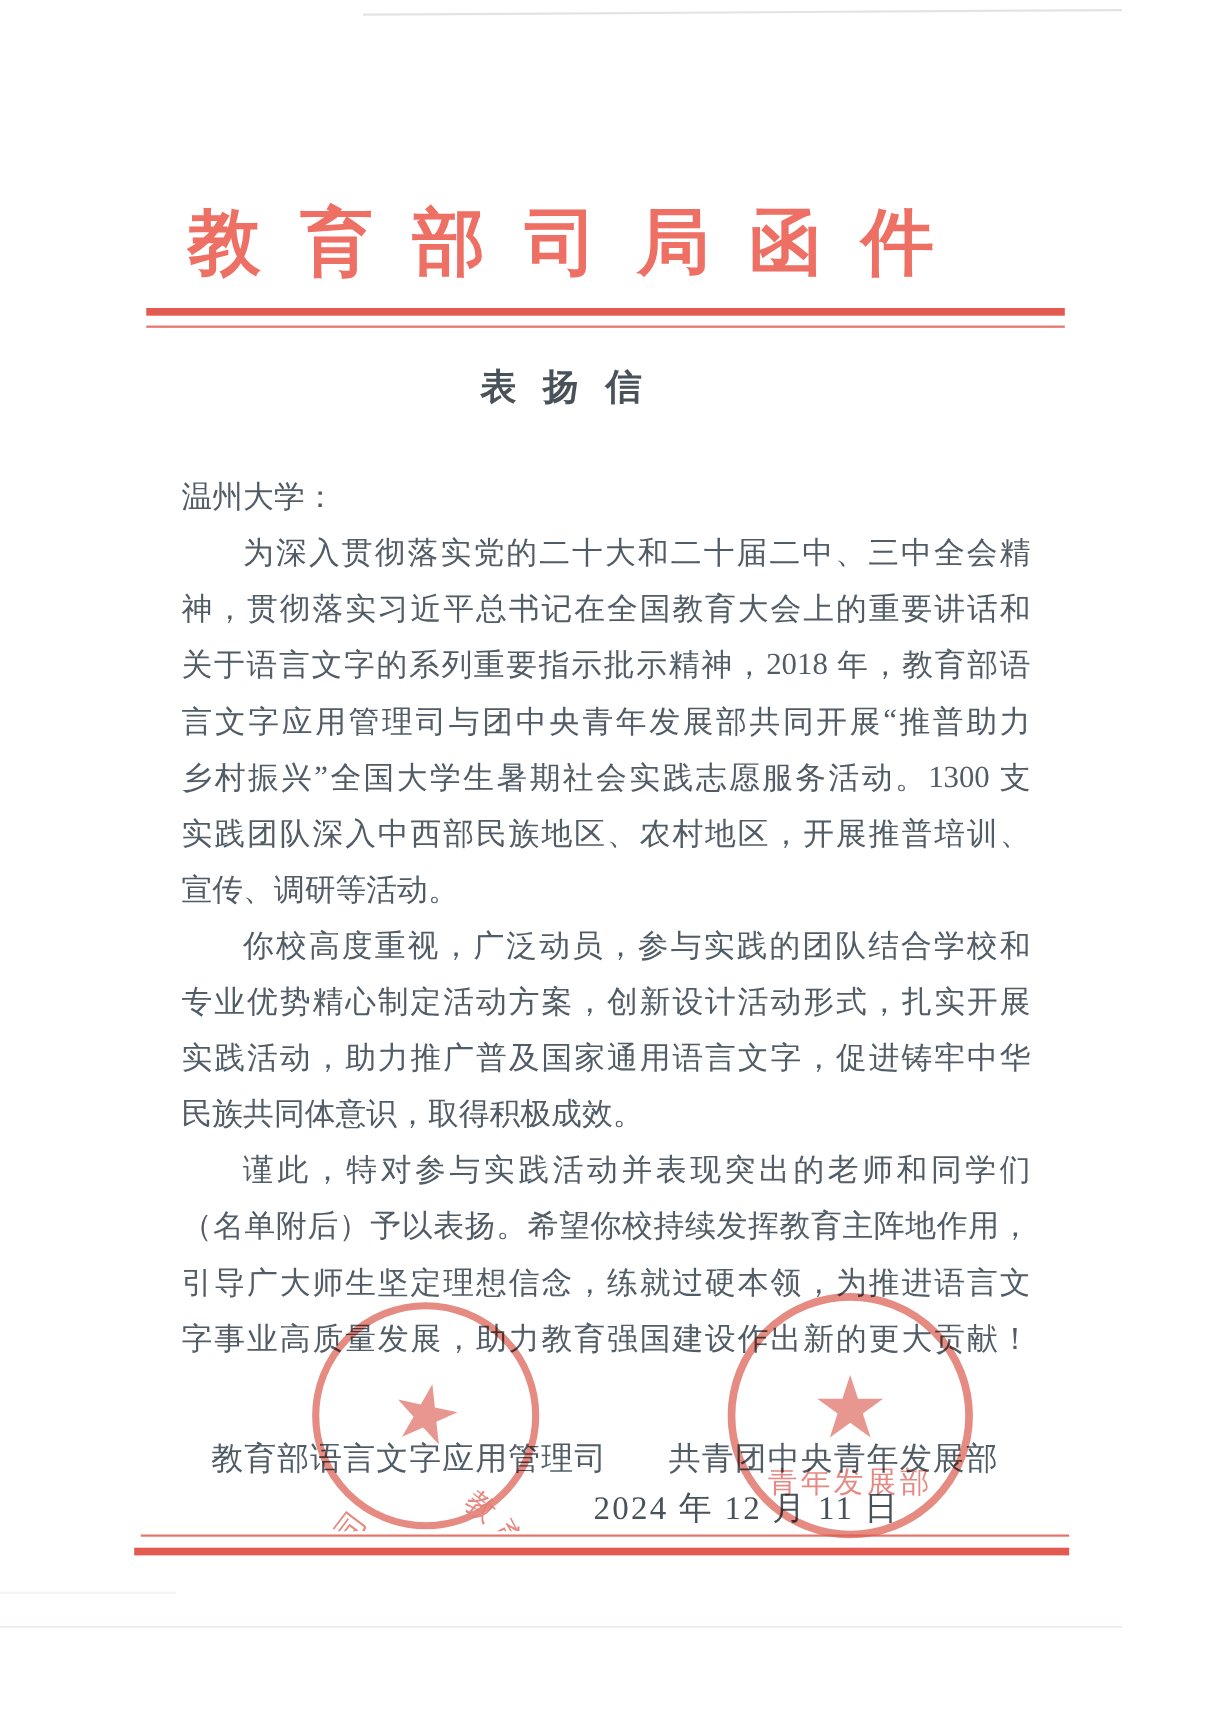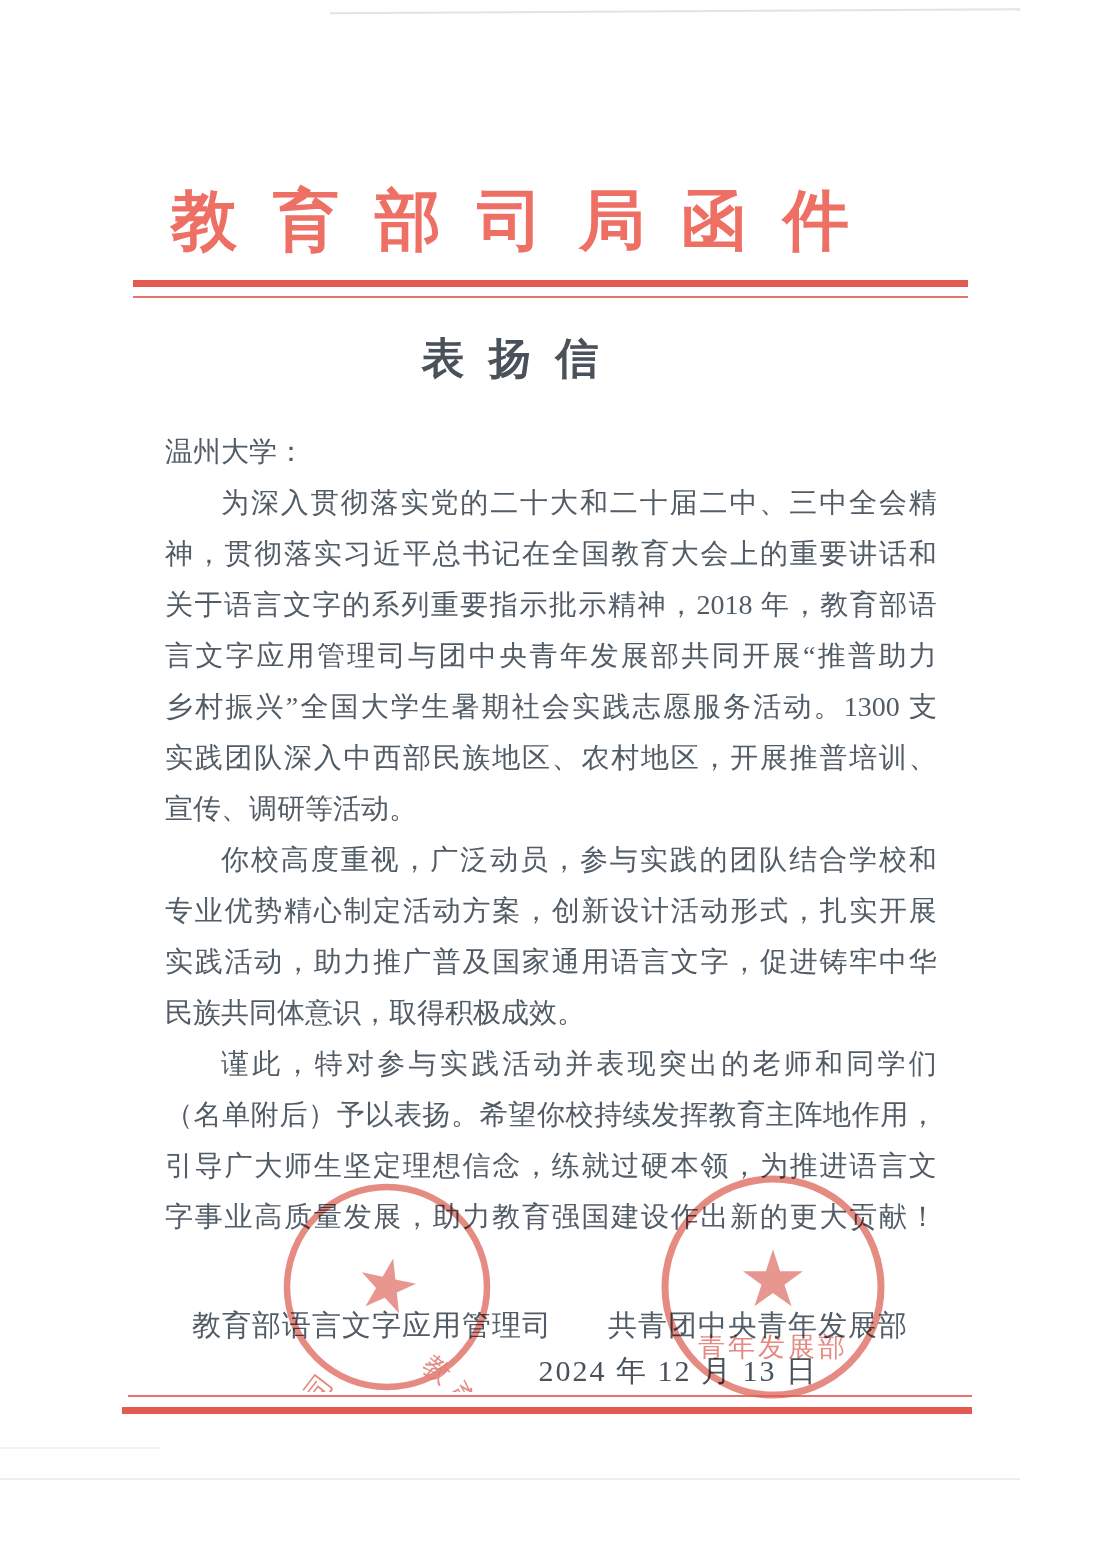--- a/index.html
+++ b/index.html
@@ -45,21 +45,21 @@
   }
   .rule{position:absolute;left:133px;width:835px;background:var(--rule-red);}
   .rule-head-thick{top:280px;height:7px;}
   .rule-head-thin{top:296px;height:2px;opacity:.85;}
   .rule-foot-thin{top:1395px;height:2px;left:128px;width:844px;opacity:.85;}
   .rule-foot-thick{top:1407px;height:7px;left:122px;width:850px;}
   
   .letter-title{
     position:absolute;top:330px;left:0;width:100%;
     text-align:center;
-    font-size:43px;font-weight:600;
+    font-size:33px;font-weight:600;
     letter-spacing:24px;padding-left:24px;box-sizing:border-box;
     color:var(--title-text);
     white-space:nowrap;
   }
   
   .body-block{
     position:absolute;top:426px;left:165px;width:772px;
     color:var(--body-text);
     font-size:28px;
   }
@@ -497,21 +497,21 @@
         <span>更</span>
         <span>大</span>
         <span>贡</span>
         <span>献</span>
         <span>！</span>
       </div>
     </div>
 
   <div class="signer signer-left">教育部语言文字应用管理司</div>
   <div class="signer signer-right">共青团中央青年发展部</div>
-  <div class="letter-date">2024 年 12 月 13 日</div>
+  <div class="letter-date">2024 年 12 月 11 日</div>
 
   <svg class="seal seal-left" width="210" height="210" viewBox="0 0 210 210">
     <defs>
       <path id="arcL" d="M 105 180 A 75 75 0 1 1 104.9 180"></path>
     </defs>
     <circle class="seal-ring" cx="105" cy="105" r="100" stroke-width="6.5" opacity="0.9"></circle>
     <text class="seal-glyphs" font-size="27" letter-spacing="5" opacity="0.9">
       <textPath href="#arcL" startOffset="34">教育部语言文字应用管理司</textPath>
     </text>
     <text class="seal-glyphs" x="105" y="128" font-size="72" text-anchor="middle" opacity="0.8" transform="rotate(12 105 105)">★</text>

